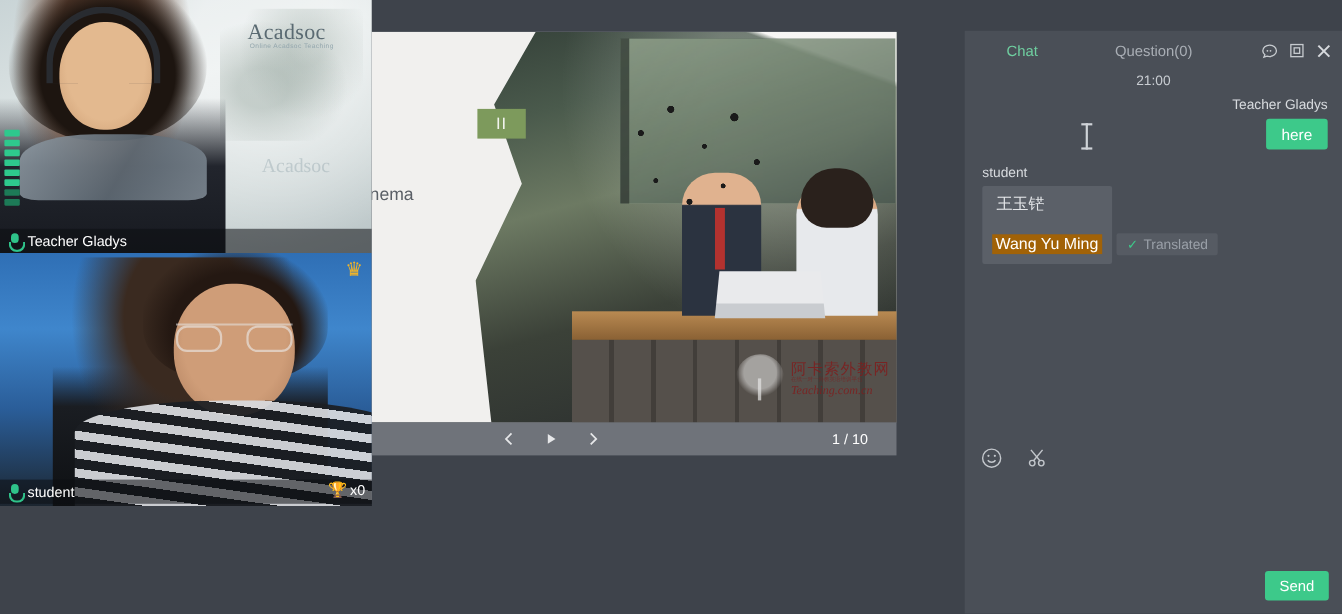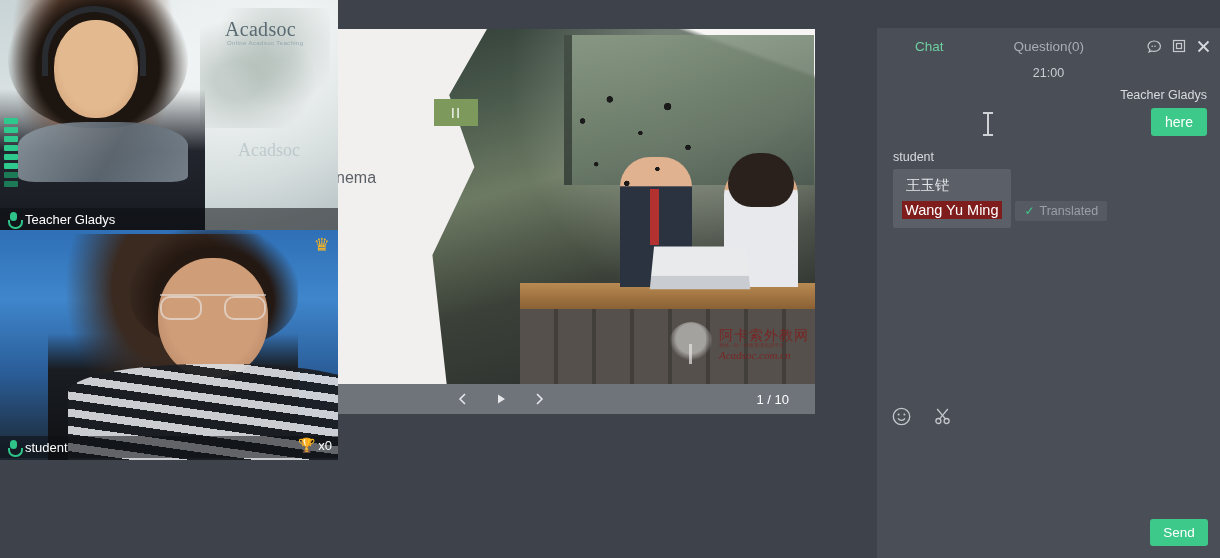--- a/index.html
+++ b/index.html
@@ -292,23 +292,23 @@
     display:inline-block; background:#3dc98a; color:#ffffff;
     font-size:14px; padding:6px 14px; border-radius:3px;
   }
 
   .msg-left { position:absolute; left:16px; top:122px; }
   .msg-left .msg-name { text-align:left; margin-bottom:5px; }
   .bubble-gray {
     background:#5b6068; border-radius:2px; padding:7px 9px 9px 9px;
     display:inline-block; min-width:118px;
   }
-  .cn-line { font-size:14.5px; color:#e4e6e9; margin-bottom:6px; padding-left:4px; }
+  .cn-line { font-size:14.5px; color:#e4e6e9; margin-bottom:18px; padding-left:4px; }
   .en-line {
-    font-size:14.5px; color:#ffffff; background:#7f1d1d; display:inline-block; padding:1px 3px;
+    font-size:14.5px; color:#ffffff; background:#a16207; display:inline-block; padding:1px 3px;
   }
   .translated-badge {
     margin-top:6px; display:inline-flex; align-items:center; gap:5px;
     background:#565b63; border-radius:2px; padding:3px 9px;
     font-size:12.5px; color:#9aa0a8;
   }
   .translated-badge .chk { color:#3dc98a; font-size:12px; }
 
   .chat-tools { position:absolute; left:14px; top:378px; display:flex; gap:20px; align-items:center; }
   .tool-ico { color:#c3c7cc; display:flex; align-items:center; justify-content:center; }
@@ -392,21 +392,21 @@
         <div class="splatter"></div>
       </div>
       <div class="slide-badge">II</div>
       <div class="slide-sub">nema</div>
 
       <div class="watermark">
         <div class="wm-tree"></div>
         <div class="wm-text">
           <div class="wm-cn">阿卡索外教网</div>
           <div class="wm-sub">在线一对一外教英语培训平台</div>
-          <div class="wm-url">Acadsoc.com.cn</div>
+          <div class="wm-url">Teaching.com.cn</div>
         </div>
       </div>
     </div>
 
     <div class="slide-nav">
       <div style="width:106px"></div>
       <div class="nav-btn">
         <svg width="16" height="16" viewBox="0 0 16 16">
             <polyline points="10,3 5,8 10,13" fill="none" stroke="#e6e7e9" stroke-width="1.6"></polyline>
           </svg>

